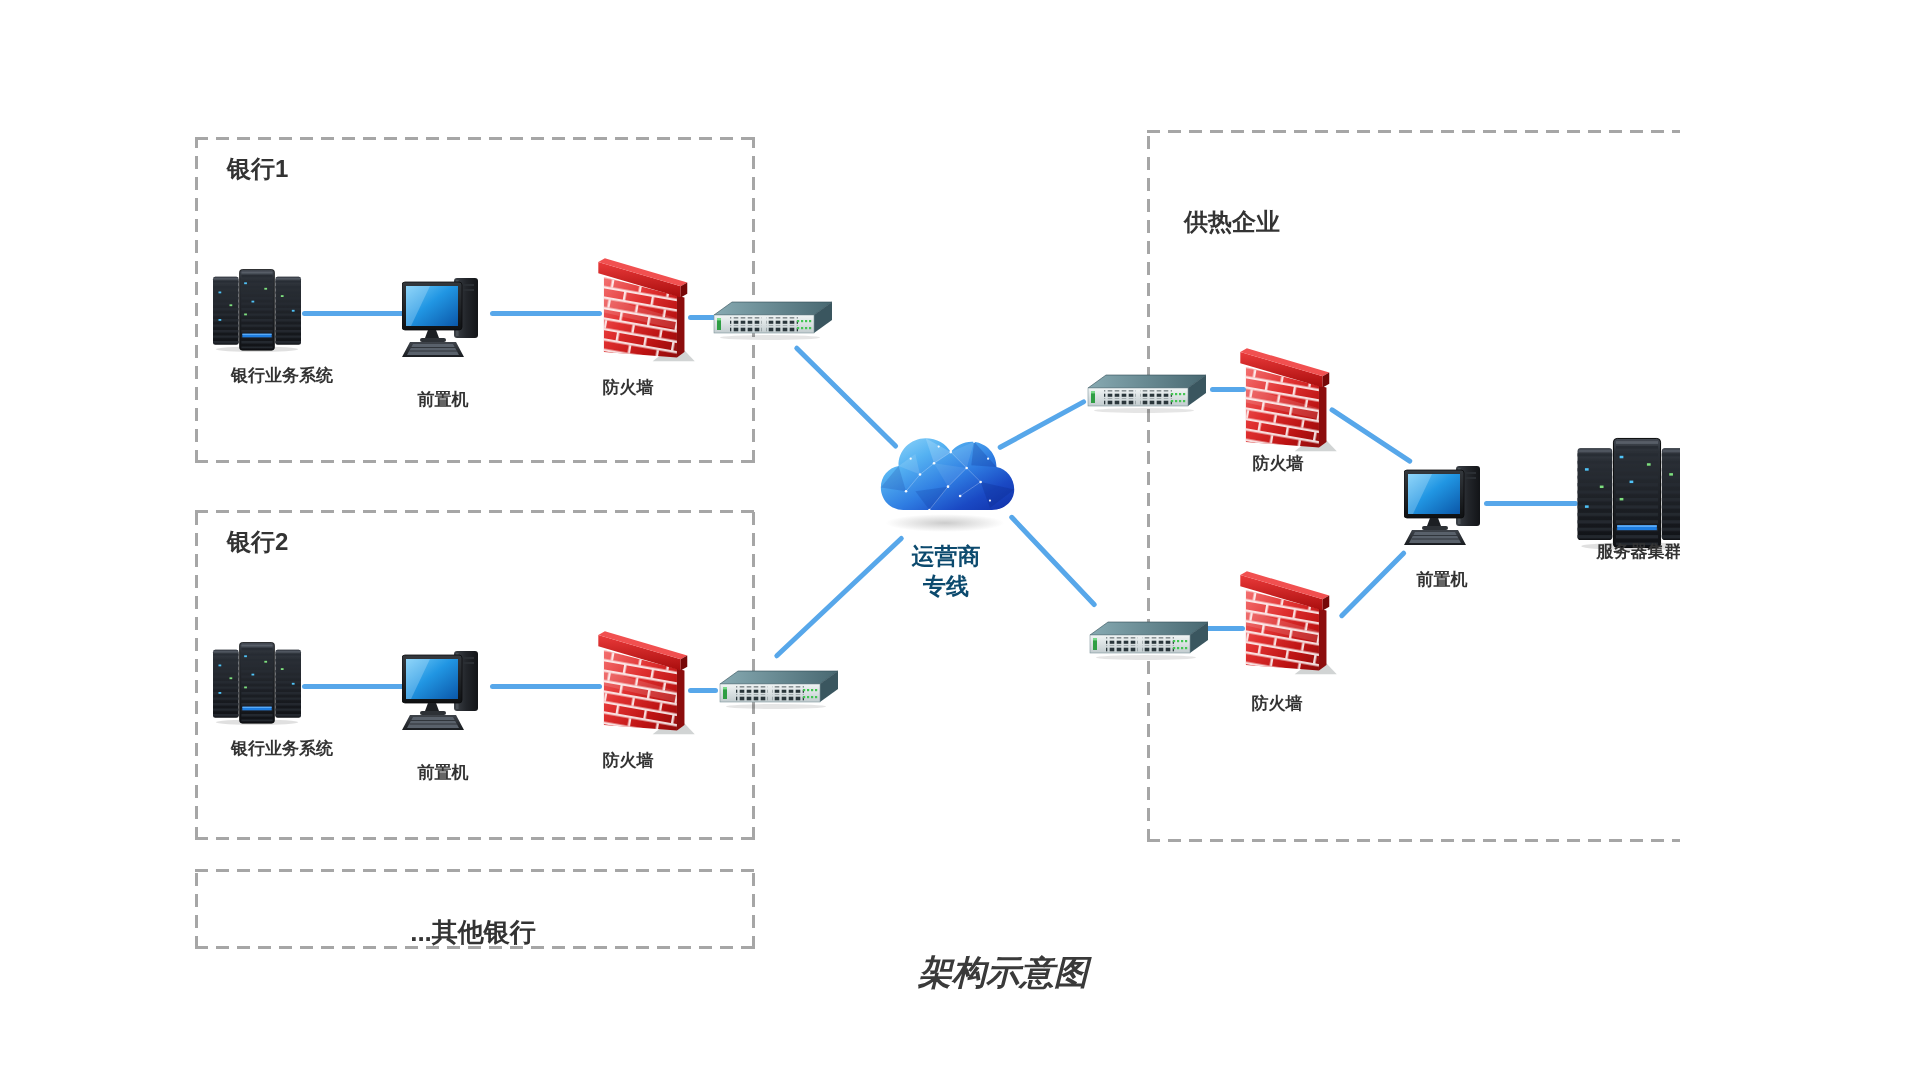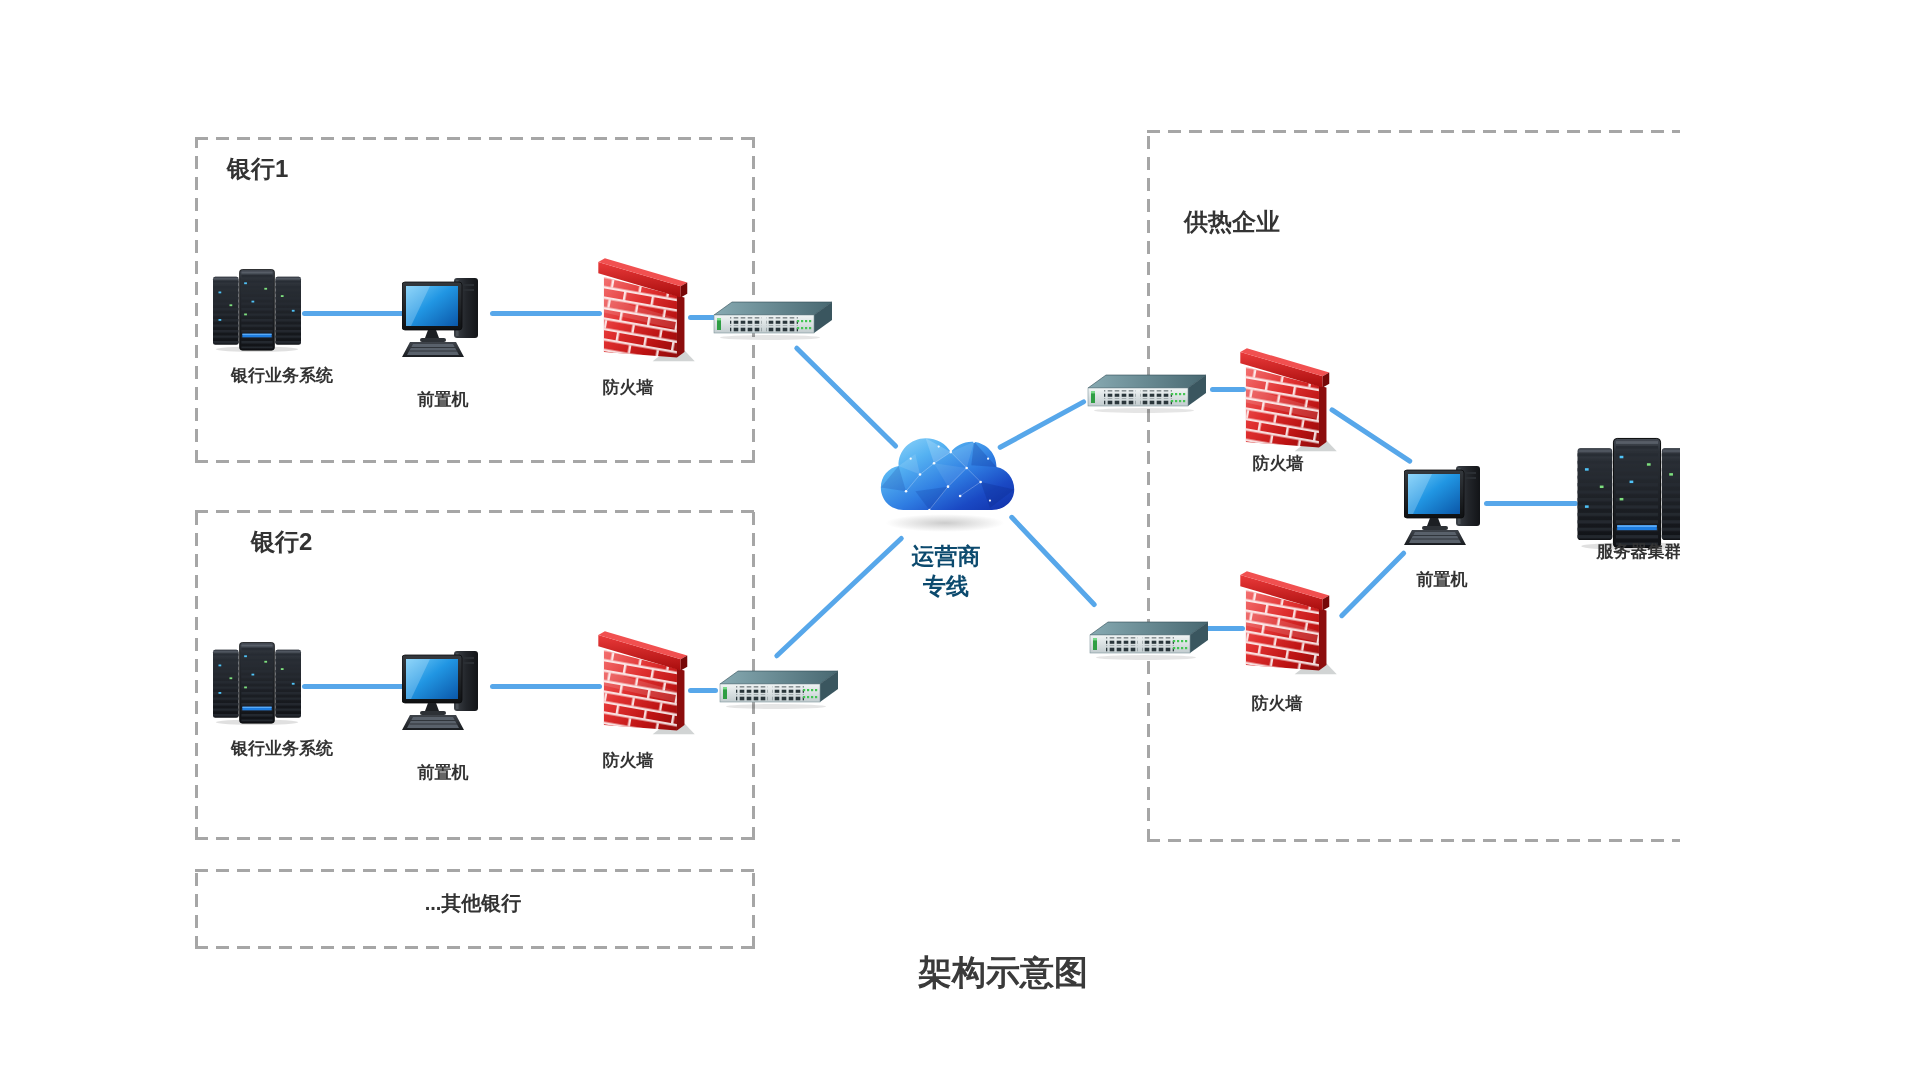--- a/index.html
+++ b/index.html
@@ -15,21 +15,21 @@
       repeating-linear-gradient(0deg,#a6a6a6 0 13px,transparent 13px 21px) left top/3px 100% no-repeat,
       repeating-linear-gradient(0deg,#a6a6a6 0 13px,transparent 13px 21px) right top/3px 100% no-repeat;
   }
   .box-title{position:absolute;font-size:24px;font-weight:bold;color:#333;white-space:nowrap;}
   .node-label{
     position:absolute;font-size:17px;font-weight:bold;color:#333;
     transform:translateX(-50%);white-space:nowrap;text-align:center;
   }
   .cloud-label{position:absolute;transform:translateX(-50%);text-align:center;
     font-size:23px;font-weight:bold;color:#0c4a6e;line-height:30px;white-space:nowrap;}
-  .big-label{position:absolute;transform:translateX(-50%);font-size:20px;font-weight:bold;color:#333;white-space:nowrap;}
+  .big-label{position:absolute;transform:translateX(-50%);font-size:26px;font-weight:bold;color:#333;white-space:nowrap;margin-top:25px;}
   .diagram-title{position:absolute;transform:translateX(-50%);font-size:34px;font-weight:bold;color:#3a3a3a;white-space:nowrap;}
 
   
   .link{
     position:absolute;height:5px;border-radius:2.5px;background:#57a7ea;
     transform-origin:left center;
   }
 
   .cloud-shadow{
     position:absolute;left:885px;top:514px;width:120px;height:18px;
@@ -232,21 +232,21 @@
 </svg>
 
 <div id="stage">
 
   <div class="dashed-box" style="left:195px;top:137px;width:560px;height:326px;"></div>
   <div class="dashed-box" style="left:195px;top:510px;width:560px;height:330px;"></div>
   <div class="dashed-box" style="left:195px;top:869px;width:560px;height:80px;"></div>
   <div class="dashed-box" style="left:1147px;top:130px;width:568px;height:712px;"></div>
 
   <div class="box-title" style="left:227px;top:153px;">银行1</div>
-  <div class="box-title" style="left:227px;top:526px;margin-left:24px;">银行2</div>
+  <div class="box-title" style="left:227px;top:526px;">银行2</div>
   <div class="box-title" style="left:1184px;top:158px;margin-top:48px;">供热企业</div>
   <div class="big-label" style="left:473px;top:890px;">...其他银行</div>
 
   <div class="link" style="left:302px;top:311px;width:102px;"></div>
   <div class="link" style="left:490px;top:311px;width:112px;"></div>
   <div class="link" style="left:688px;top:315px;width:28px;"></div>
   <div class="link" style="left:795px;top:344px;width:144px;transform:rotate(44.7deg);"></div>
 
   <div class="link" style="left:302px;top:684px;width:102px;"></div>
   <div class="link" style="left:490px;top:684px;width:112px;"></div>
@@ -329,15 +329,15 @@
   <svg class="icon" style="left:1404px;top:464px;" width="84" height="84">
       <use href="#sym-pc"></use>
     </svg>
   <div class="node-label" style="left:1442px;top:568px;">前置机</div>
 
   <svg class="icon" style="left:1575px;top:431px;" width="124" height="119">
       <use href="#sym-server"></use>
     </svg>
   <div class="node-label" style="left:1639px;top:540px;">服务器集群</div>
 
-  <div class="diagram-title" style="left:1003px;top:950px;">架构示意图</div>
+  <div class="diagram-title" style="left:1003px;top:950px;font-style:italic;">架构示意图</div>
 
 </div>
 
 </body></html>

